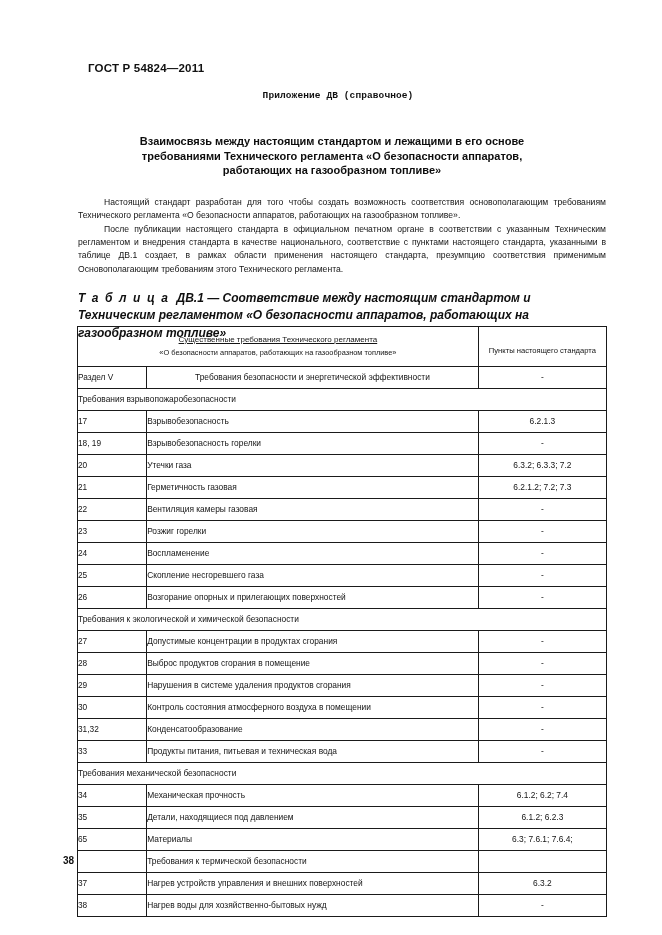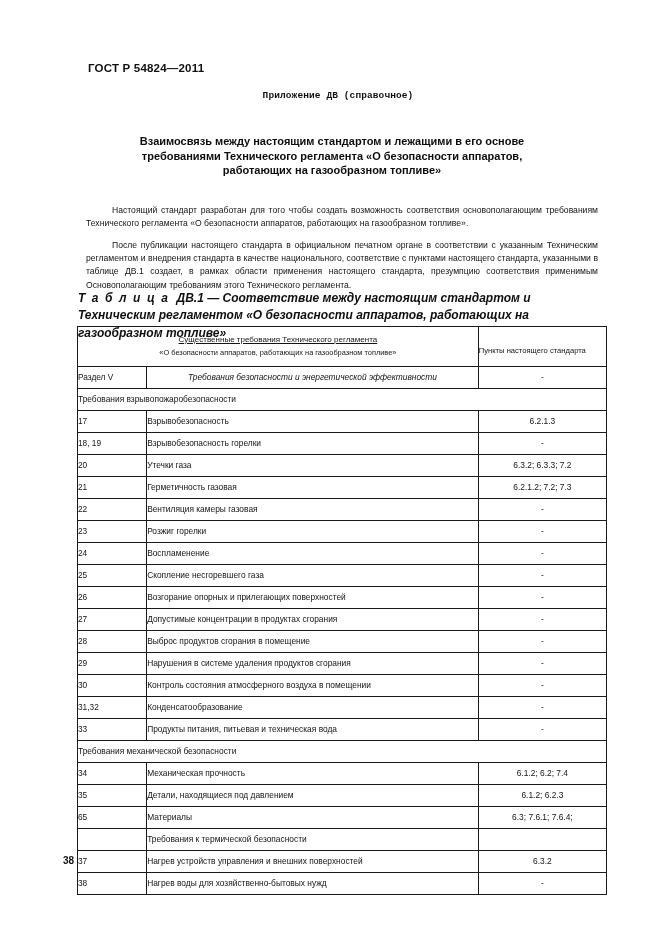--- a/index.html
+++ b/index.html
@@ -61,21 +61,21 @@
     position: absolute;
     left: 78px;
     top: 196px;
     width: 528px;
     font-size: 8.6px;
     line-height: 1.55;
     text-align: justify;
     color: #141414;
   }
   .body-text p {
-    margin: 8px;
+    margin: 0;
     text-indent: 26px;
     text-align: justify;
     text-align-last: left;
   }
   
   .table-caption {
     position: absolute;
     left: 78px;
     top: 290px;
     width: 530px;
@@ -118,37 +118,37 @@
   .hdr-main {
     text-align: center;
     font-size: 8px;
     line-height: 1.6;
     padding: 7px 6px 7px 6px !important;
     height: auto !important;
   }
   .hdr-main .l1 { display:block;text-decoration:underline; }
   .hdr-main .l2 { display:block; font-size:7.4px; }
   .hdr-ref {
+    text-align: center;
     font-size: 7.6px;
     vertical-align: top;
     padding-top: 8px !important;
     height: auto !important;
   }
   .cell-num {
     padding-left: 7px;
     font-size: 8.3px;
   }
   .cell-desc {
     padding-left: 27px;
     font-size: 8.4px;
   }
   .cell-desc.centered {
     padding-left: 0;
     text-align: center;
-    font-style: italic;
   }
   .cell-ref {
     text-align: center;
     font-size: 8.4px;
   }
   .section-row td {
     padding-left: 7px;
     font-size: 8.4px;
     height: 20px;
   }
@@ -249,20 +249,23 @@
           <tr>
             <td class="cell-num">25</td>
             <td class="cell-desc">Скопление несгоревшего газа</td>
             <td class="cell-ref">-</td>
           </tr>
           <tr>
             <td class="cell-num">26</td>
             <td class="cell-desc">Возгорание опорных и прилегающих поверхностей</td>
             <td class="cell-ref">-</td>
           </tr>
+          <tr class="section-row">
+            <td colspan="3">Требования к экологической и химической безопасности</td>
+          </tr>
           <tr>
             <td class="cell-num">27</td>
             <td class="cell-desc">Допустимые концентрации в продуктах сгорания</td>
             <td class="cell-ref">-</td>
           </tr>
           <tr>
             <td class="cell-num">28</td>
             <td class="cell-desc">Выброс продуктов сгорания в помещение</td>
             <td class="cell-ref">-</td>
           </tr>

